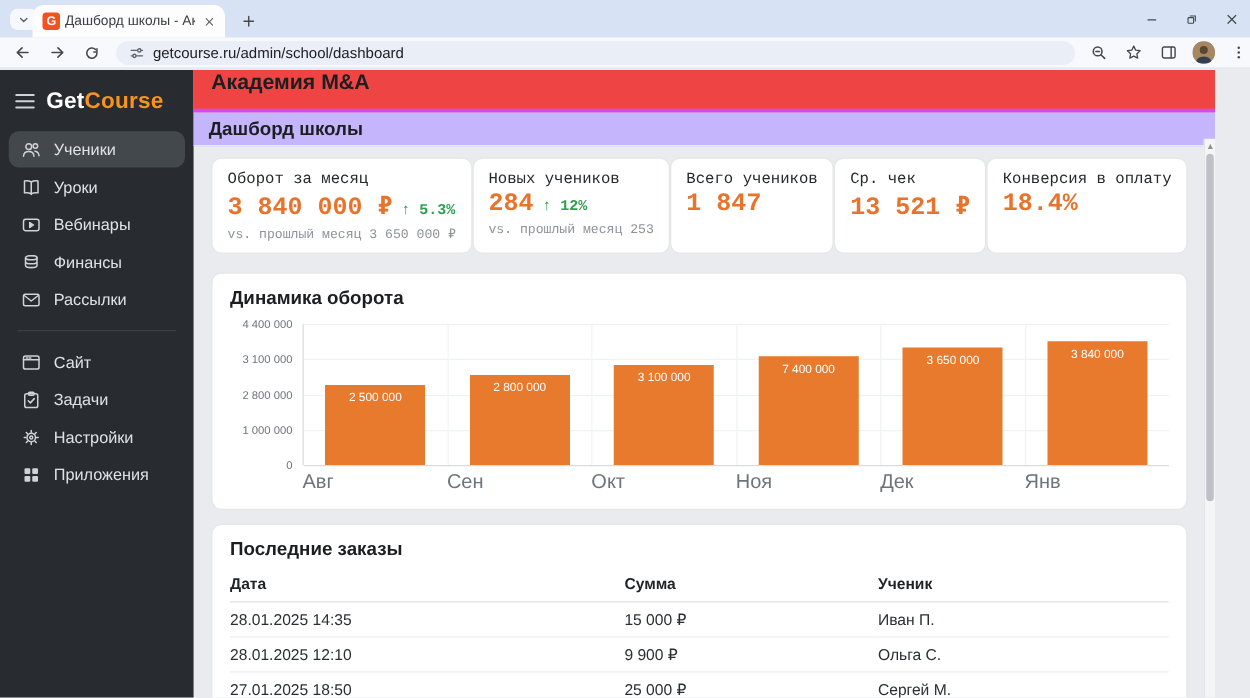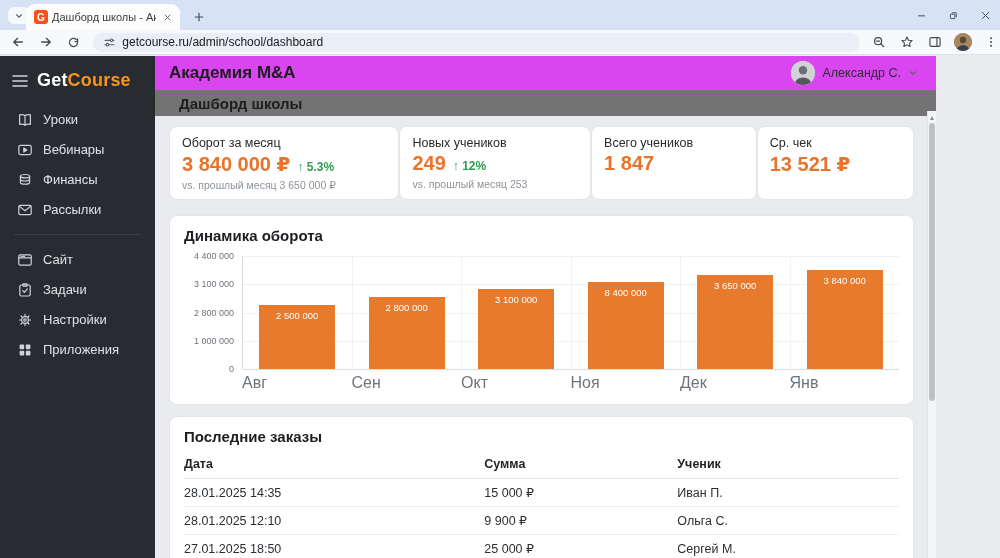--- a/index.html
+++ b/index.html
@@ -54,37 +54,37 @@
   .logo .p1 { color:#ffffff; } .logo .p2 { color:#f8931d; }
   .nav-item { display:flex; align-items:center; gap:10px; height:29px;
     padding:0 10px; margin:0 7px 1px; border-radius:8px; cursor:pointer;
     color:#dfe2e5; font-size:13px; }
   .nav-item.active { background:#43484d; }
   .nav-item .ic { width:16px; height:16px; flex:0 0 auto; display:flex;
     align-items:center; justify-content:center; }
   .side-divider { height:1px; background:#3a3f44; margin:10px 14px; }
 
   .main { flex:1; position:relative; background:#e9ebee; }
-  .main-header { height:34px; background:#d946ef; border-bottom:1px solid #d946ef;
-    display:flex; align-items:center; justify-content:space-between;
+  .main-header { height:34px; background:#ef4444; border-bottom:3px solid #d946ef;
+    display:flex; align-items:flex-start; justify-content:space-between;
     padding:0 18px 0 14px; }
   .school-title { font-size:17px; font-weight:bold; color:#1c1e21; }
   .user-chip { display:flex; align-items:center; gap:7px; cursor:pointer; }
   .user-avatar { width:24px; height:24px; border-radius:50%; overflow:hidden;
     background:#d7d9db; }
   .user-name { font-size:12.5px; color:#2a2e32; }
 
-  .heading-band { height:27px; background:#737373; display:flex;
-    align-items:center; padding:0 24px; border-bottom:1px solid #e7e9ec; }
+  .heading-band { height:27px; background:#c4b5fd; display:flex;
+    align-items:center; padding:0 12px; border-bottom:1px solid #e7e9ec; }
   .page-heading { font-size:15px; font-weight:bold; color:#1c1e21; }
 
   .content { padding:9px 22px 0 14px; }
 
   
-  .stats-row { display:flex; margin-bottom:15px; }
+  .stats-row { display:flex; margin-bottom:15px;font-family:Liberation Mono, monospace; }
   .stat-card { background:#fff; border:1px solid #e4e6e9; border-radius:8px;
     padding:9px 12px 8px; flex:1 1 auto; white-space:nowrap; min-height:64px; }
   .stat-label { font-size:12.5px; color:#26292c; margin-bottom:2px; }
   .stat-line { display:flex; align-items:baseline; gap:7px; }
   .stat-value { font-size:20px; font-weight:bold; color:#e8732a; }
   .stat-delta { font-size:12px; font-weight:bold; color:#2e9e4e; }
   .stat-note { font-size:10.5px; color:#8d939a; margin-top:3px; }
 
   
   .panel { background:#fff; border:1px solid #e4e6e9; border-radius:8px;
@@ -235,20 +235,31 @@
       <div>
         <svg width="16" height="14" viewBox="0 0 16 14">
             <path d="M1 2h14M1 7h14M1 12h14" stroke="#cfd3d7" stroke-width="1.6" stroke-linecap="round"></path>
           </svg>
       </div>
       <div class="logo">
         <span class="p1">Get</span><span class="p2">Course</span>
       </div>
     </div>
     <nav id="nav-main">
+        <div class="nav-item active">
+          <span class="ic">
+            <svg width="16" height="16" viewBox="0 0 16 16" fill="none" stroke="#cfd3d7" stroke-width="1.2" stroke-linecap="round" stroke-linejoin="round">
+              <circle cx="6" cy="5.3" r="2.3"></circle>
+              <path d="M1.8 13c.2-2.4 2-3.8 4.2-3.8S10 10.6 10.2 13"></path>
+              <circle cx="11.3" cy="4.8" r="1.8"></circle>
+              <path d="M11 9c1.9.3 3.1 1.6 3.2 3.6"></path>
+            </svg>
+          </span>
+          <span>Ученики</span>
+        </div>
         <div class="nav-item">
           <span class="ic">
             <svg width="16" height="16" viewBox="0 0 16 16" fill="none" stroke="#cfd3d7" stroke-width="1.2" stroke-linecap="round" stroke-linejoin="round">
               <path d="M8 3.6c-1.7-1-3.9-1.1-5.4-.8v9.5c1.5-.3 3.7-.2 5.4.8 1.7-1 3.9-1.1 5.4-.8V2.8c-1.5-.3-3.7-.2-5.4.8v10"></path>
             </svg>
           </span>
           <span>Уроки</span>
         </div>
         <div class="nav-item">
           <span class="ic">
@@ -319,67 +330,60 @@
             </svg>
           </span>
           <span>Приложения</span>
         </div>
       </nav>
   </div>
 
   <div class="main">
     <div class="main-header">
       <div class="school-title">Академия M&amp;A</div>
-      <div class="user-chip">
-        <div class="user-avatar">
-          <svg width="24" height="24" viewBox="0 0 24 24">
-              <rect width="24" height="24" fill="#cfd3d6"></rect>
-              <circle cx="12" cy="9.3" r="4.2" fill="#6b6f73"></circle>
-              <path d="M3.5 24c0-4.7 3.8-7.6 8.5-7.6s8.5 2.9 8.5 7.6z" fill="#54585c"></path>
-            </svg>
-        </div>
-        <span class="user-name">Александр С.</span>
-        <svg width="10" height="10" viewBox="0 0 16 16">
-            <path d="M4 6l4 4 4-4" stroke="#5f6368" stroke-width="1.8" fill="none" stroke-linecap="round"></path>
-          </svg>
-      </div>
     </div>
 
     <div class="heading-band">
       <span class="page-heading">Дашборд школы</span>
     </div>
 
     <div class="content">
       <div class="stats-row" id="stats-row">
           <div class="stat-card">
             <div class="stat-label">Оборот за месяц</div>
             <div class="stat-line">
               <span class="stat-value">3 840 000 ₽</span>
               <span class="stat-delta">↑ 5.3%</span>
             </div>
             <div class="stat-note">vs. прошлый месяц 3 650 000 ₽</div>
           </div>
           <div class="stat-card">
             <div class="stat-label">Новых учеников</div>
             <div class="stat-line">
-              <span class="stat-value">249</span>
+              <span class="stat-value">284</span>
               <span class="stat-delta">↑ 12%</span>
             </div>
             <div class="stat-note">vs. прошлый месяц 253</div>
           </div>
           <div class="stat-card">
             <div class="stat-label">Всего учеников</div>
             <div class="stat-line">
               <span class="stat-value">1 847</span>
             </div>
           </div>
           <div class="stat-card">
             <div class="stat-label">Ср. чек</div>
             <div class="stat-line">
               <span class="stat-value">13 521 ₽</span>
+            </div>
+          </div>
+          <div class="stat-card">
+            <div class="stat-label">Конверсия в оплату</div>
+            <div class="stat-line">
+              <span class="stat-value">18.4%</span>
             </div>
           </div>
         </div>
 
       <div class="panel chart-panel">
         <div class="panel-title">Динамика оборота</div>
         <div class="chart-wrap">
           <div class="yaxis" id="chart-yaxis">
               <div class="ytick" style="top: 0%;">4 400 000</div>
               <div class="ytick" style="top: 25%;">3 100 000</div>
@@ -404,21 +408,21 @@
                     <span class="bar-label">2 800 000</span>
                   </div>
                 </div>
                 <div class="bar-col">
                   <div class="bar" style="height: 70.4545%; background: rgb(232, 122, 46);">
                     <span class="bar-label">3 100 000</span>
                   </div>
                 </div>
                 <div class="bar-col">
                   <div class="bar" style="height: 77.2727%; background: rgb(232, 122, 46);">
-                    <span class="bar-label">8 400 000</span>
+                    <span class="bar-label">7 400 000</span>
                   </div>
                 </div>
                 <div class="bar-col">
                   <div class="bar" style="height: 82.9545%; background: rgb(232, 122, 46);">
                     <span class="bar-label">3 650 000</span>
                   </div>
                 </div>
                 <div class="bar-col">
                   <div class="bar" style="height: 87.2727%; background: rgb(232, 122, 46);">
                     <span class="bar-label">3 840 000</span>

